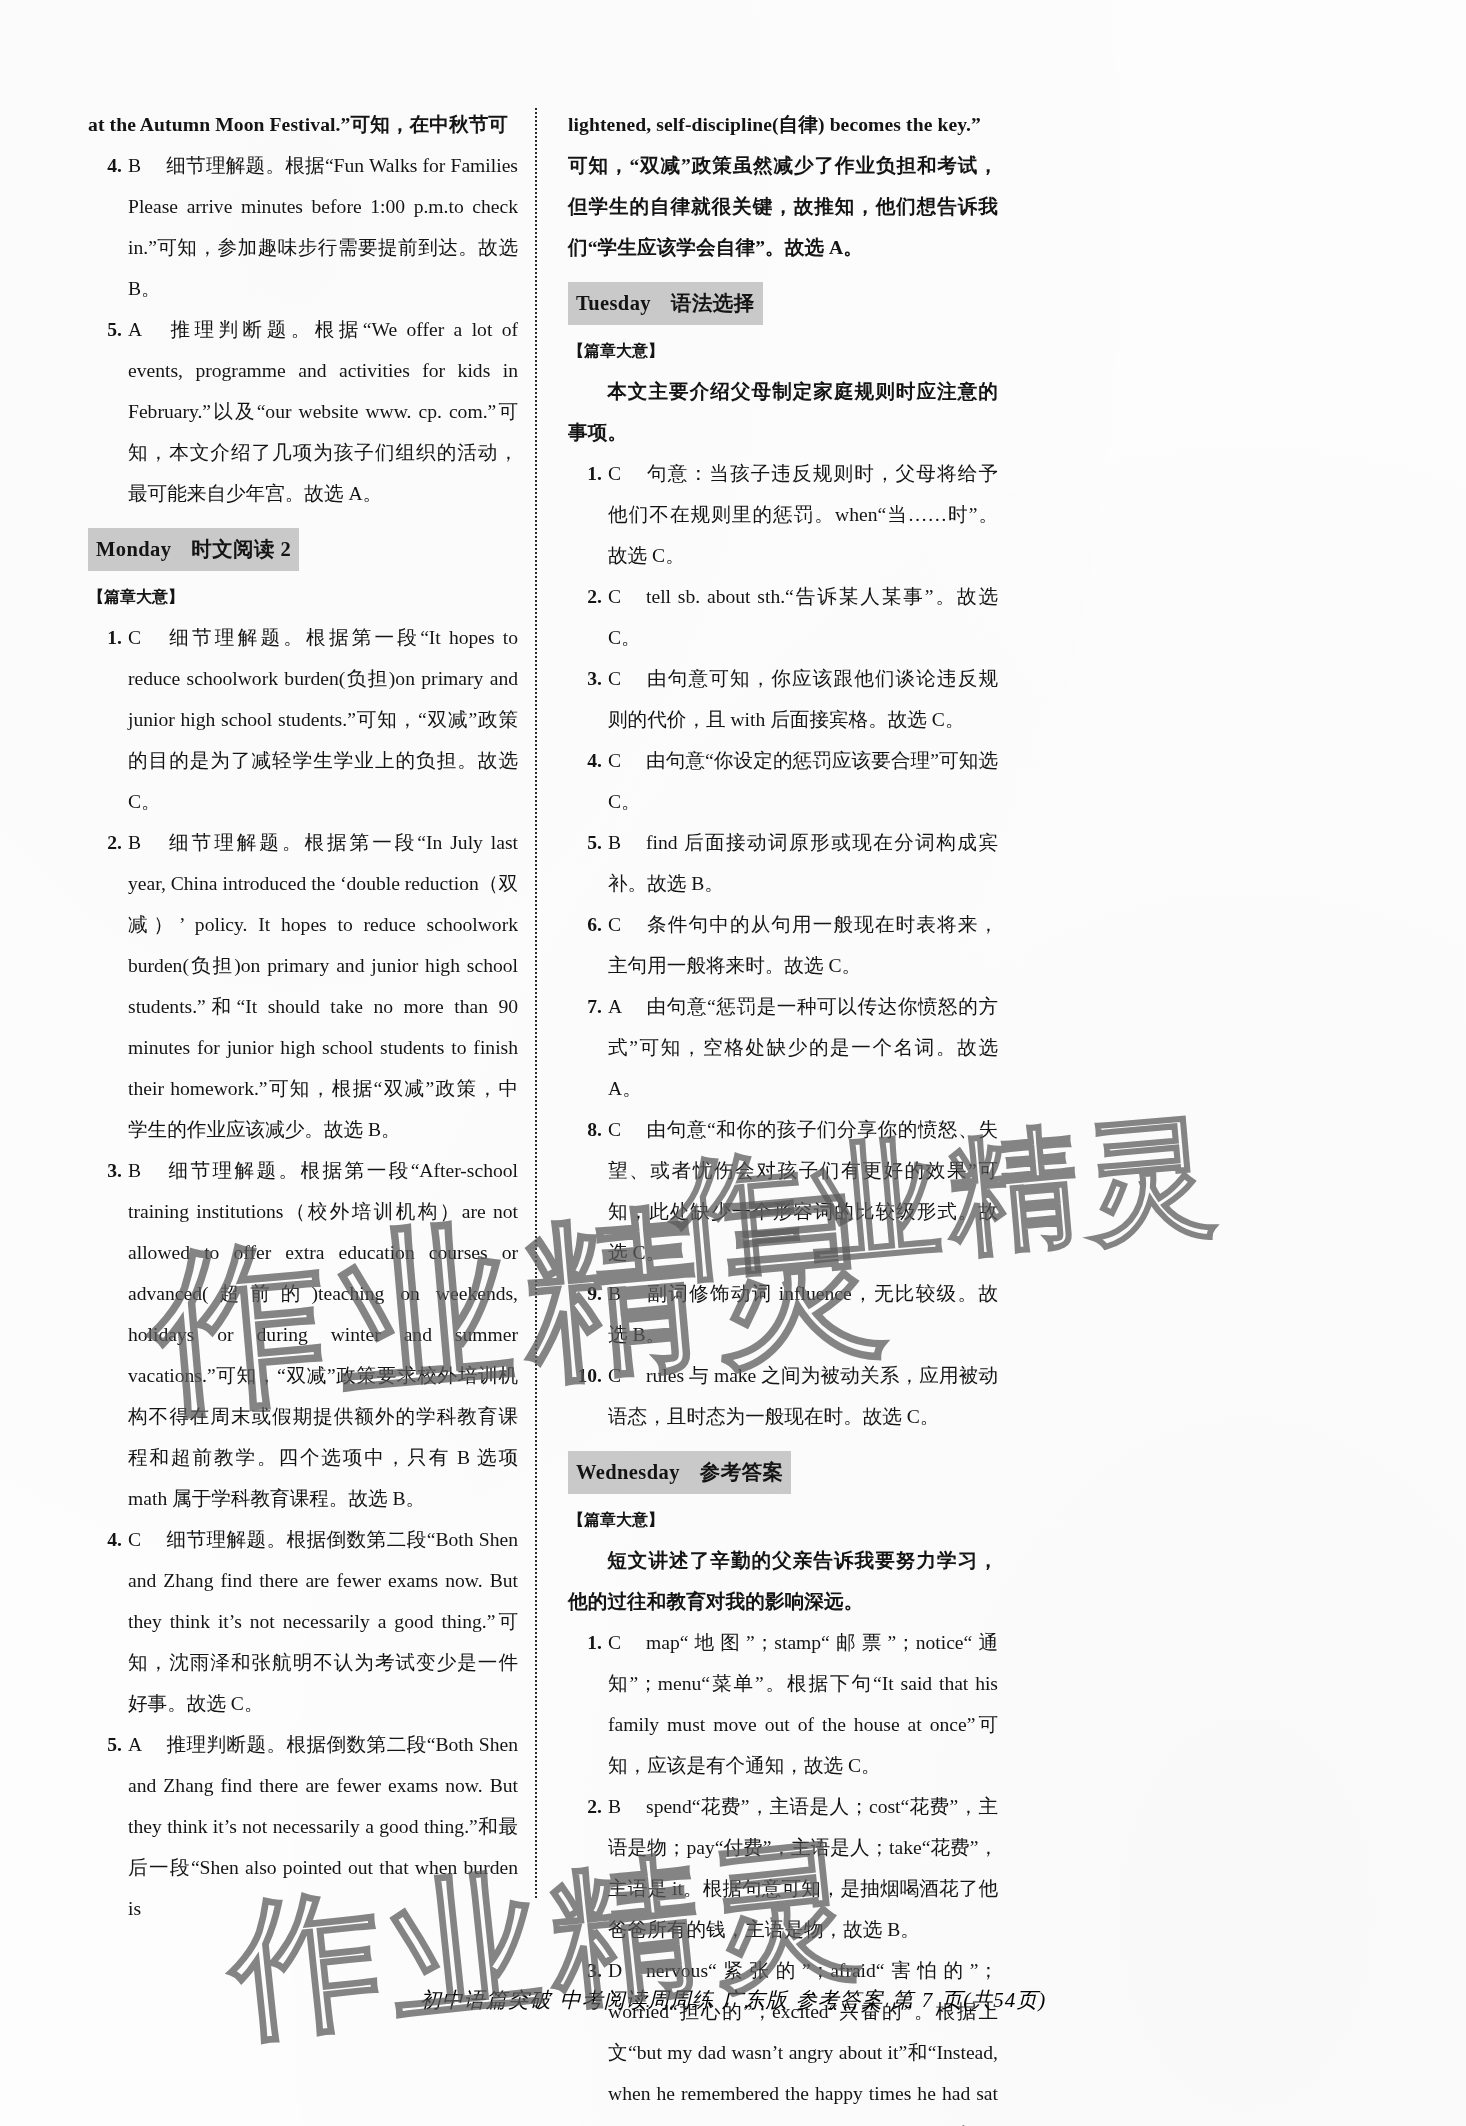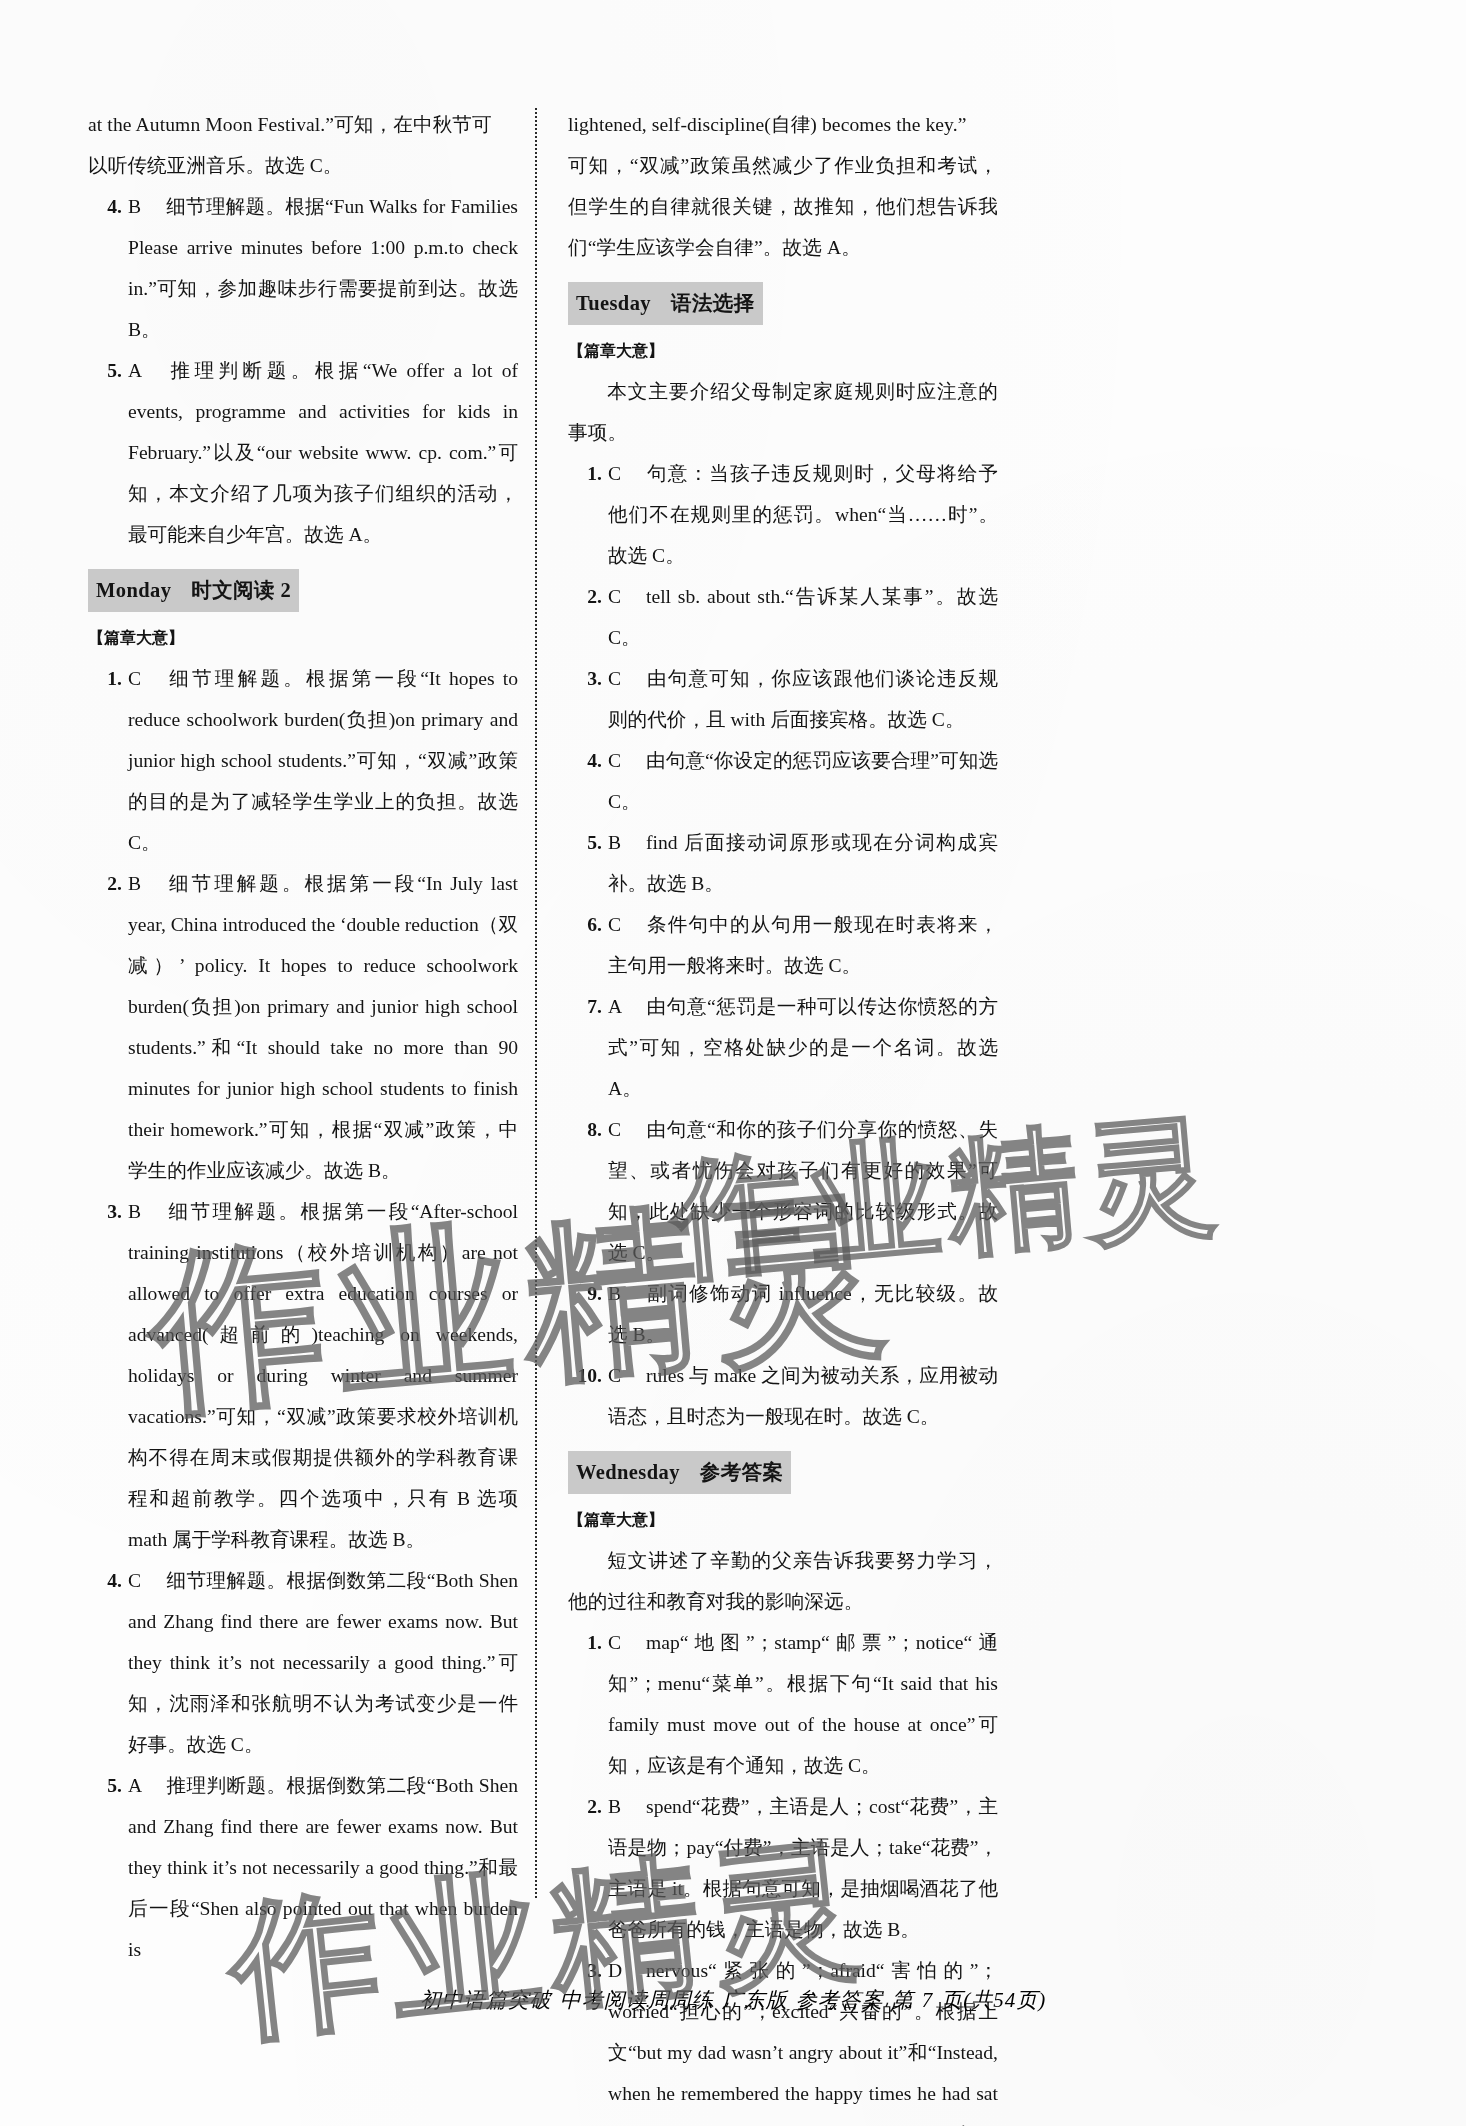--- a/index.html
+++ b/index.html
@@ -54,20 +54,21 @@
   }
 
   
   .para {
     font-size: 19.6px;
     line-height: 41px;
     text-align: justify;
     text-justify: inter-ideograph;
     margin: 0;
     letter-spacing: 0.1px;
+    font-weight: bold;
   }
   .hang {
     display: flex;
     align-items: flex-start;
     font-size: 19.6px;
     line-height: 41px;
   }
   .hang-num {
     flex: 0 0 auto;
     font-weight: bold;
@@ -168,21 +169,20 @@
 
   <div class="scan-tint"></div>
 
   <div class="divider"></div>
 
   <div class="columns">
 
     <div class="col col-left">
 
       <p class="para">at the Autumn Moon Festival.”可知，在中秋节可</p>
-      <p class="para">以听传统亚洲音乐。故选 C。</p>
 
       <div class="hang">
         <span class="hang-num">4.</span>
         <span class="hang-body"><span class="ans">B</span><span>细节理解题。根据“Fun Walks for Families Please arrive minutes before 1:00 p.m.to check in.”可知，参加趣味步行需要提前到达。故选 B。</span></span>
       </div>
 
       <div class="hang">
         <span class="hang-num">5.</span>
         <span class="hang-body"><span class="ans">A</span><span>推理判断题。根据“We offer a lot of events, programme and activities for kids in February.”以及“our website www. cp. com.”可知，本文介绍了几项为孩子们组织的活动，最可能来自少年宫。故选 A。</span></span>
       </div>

